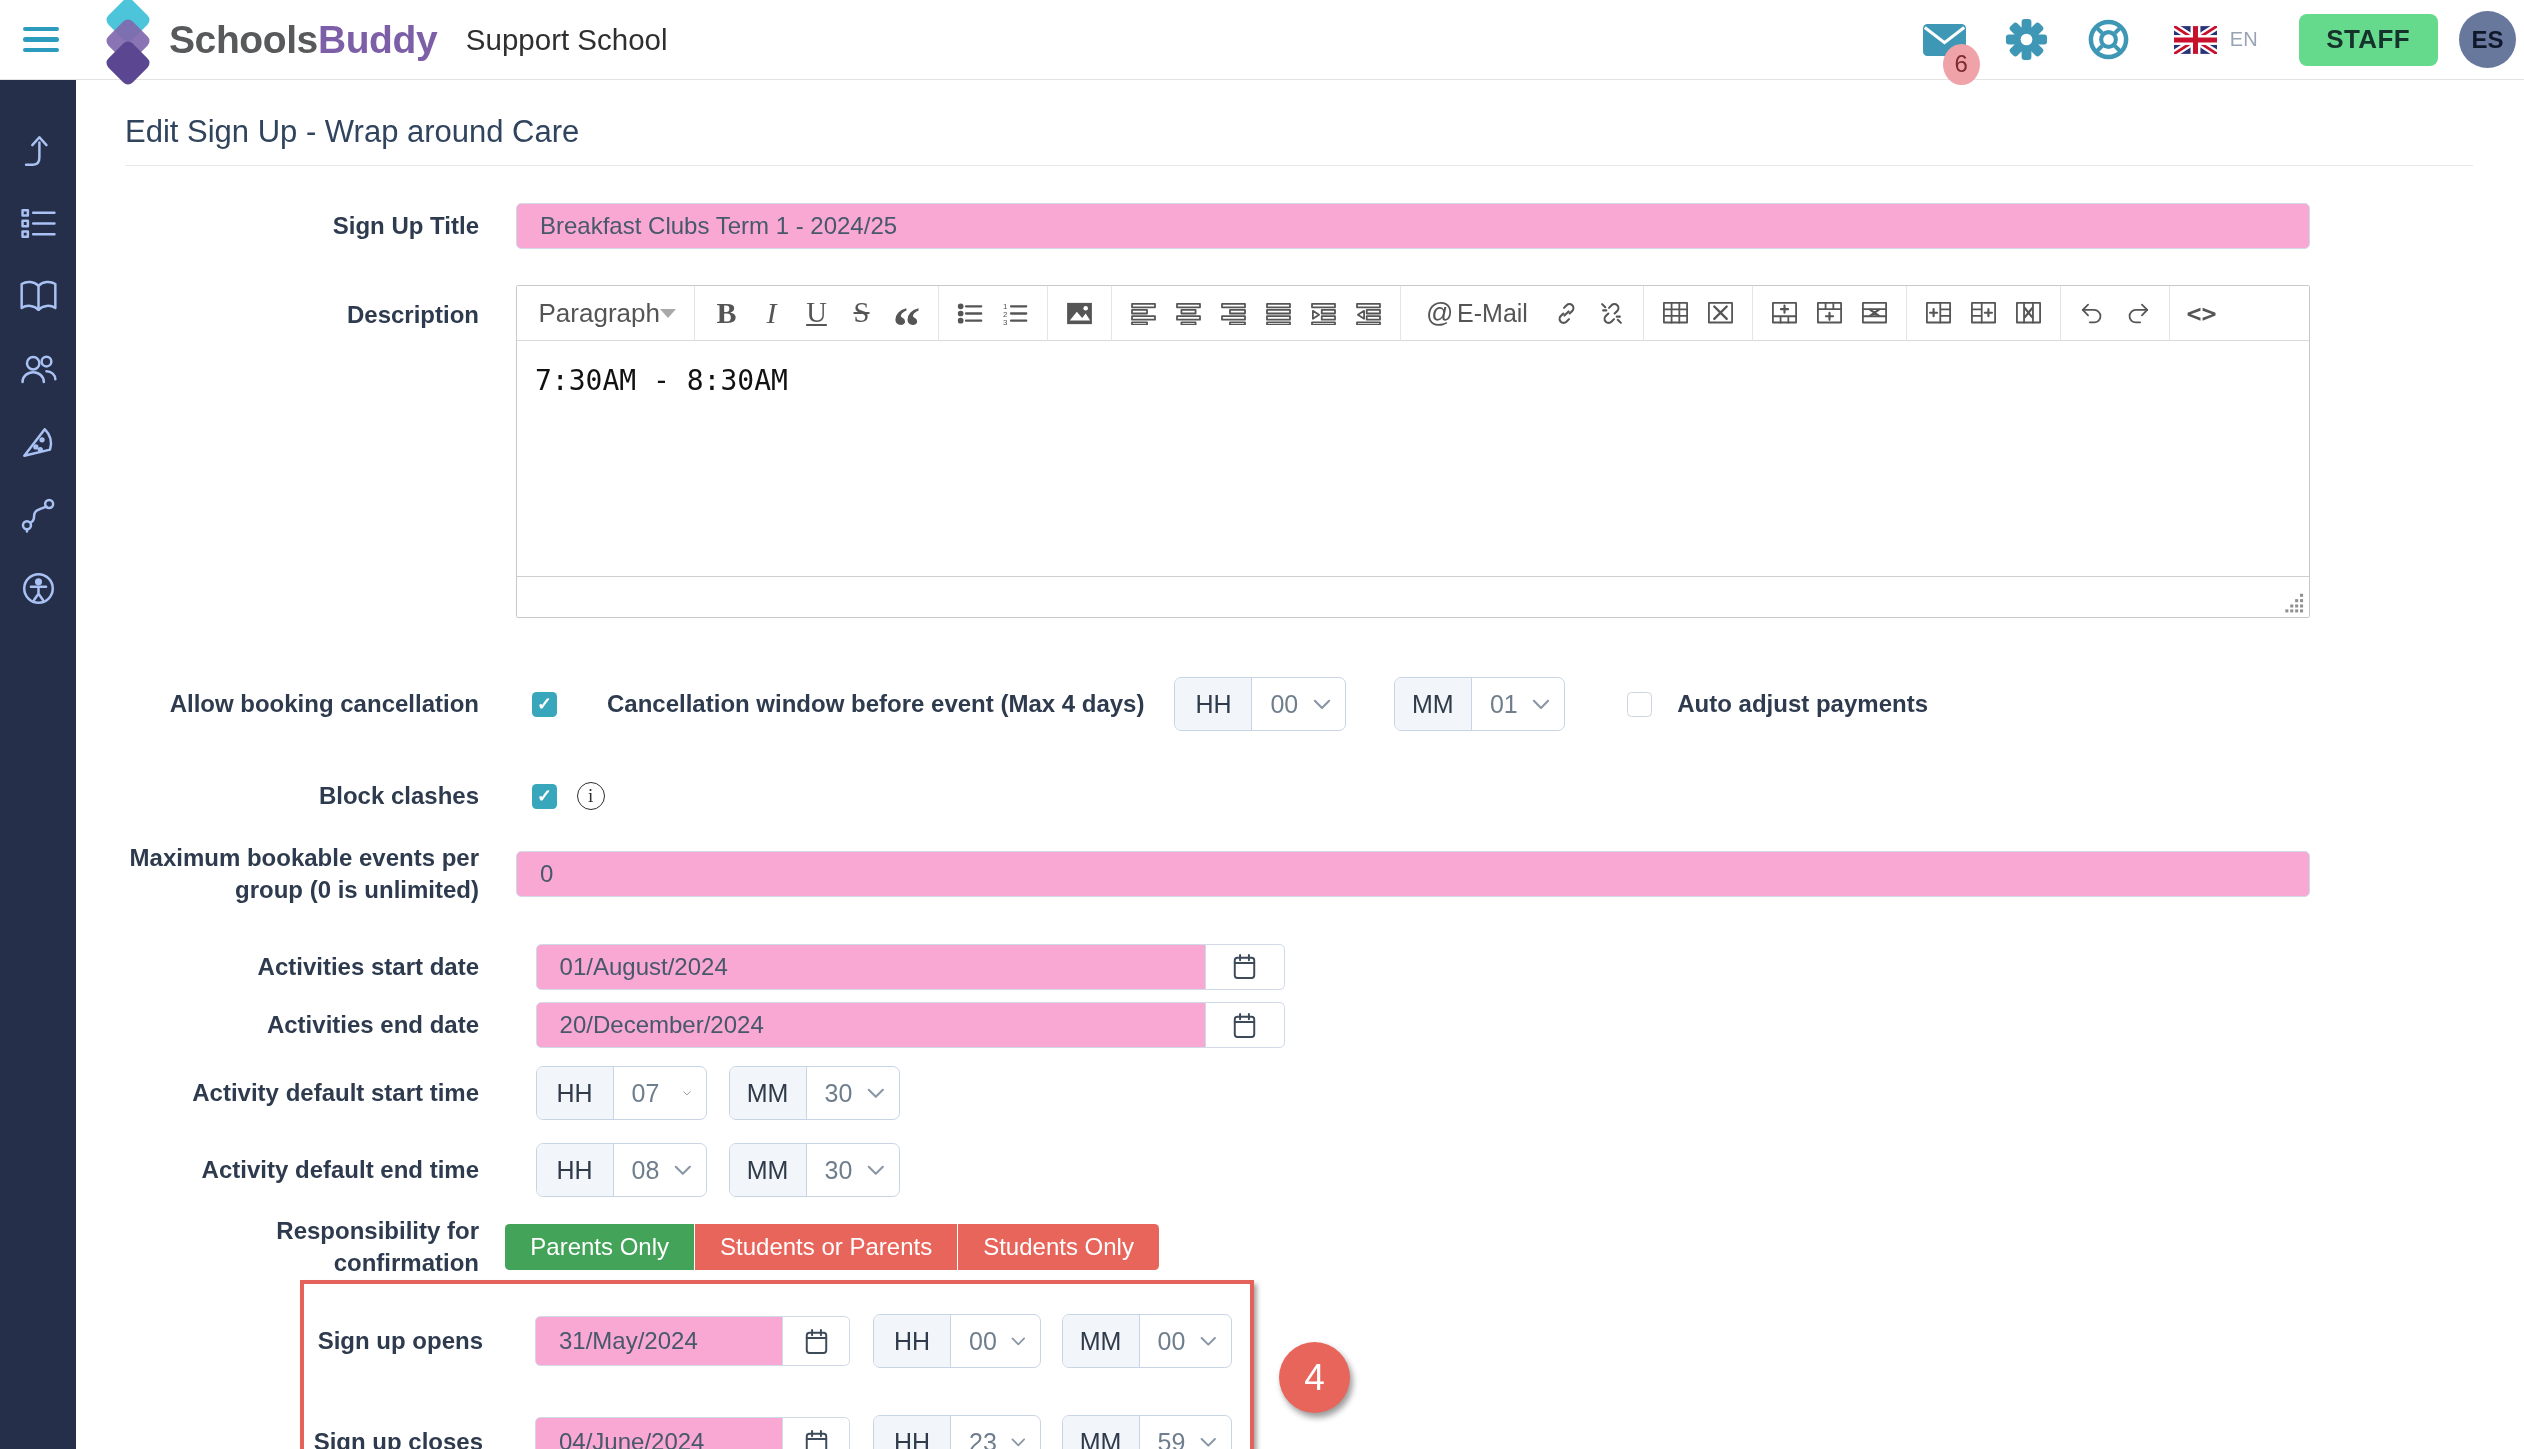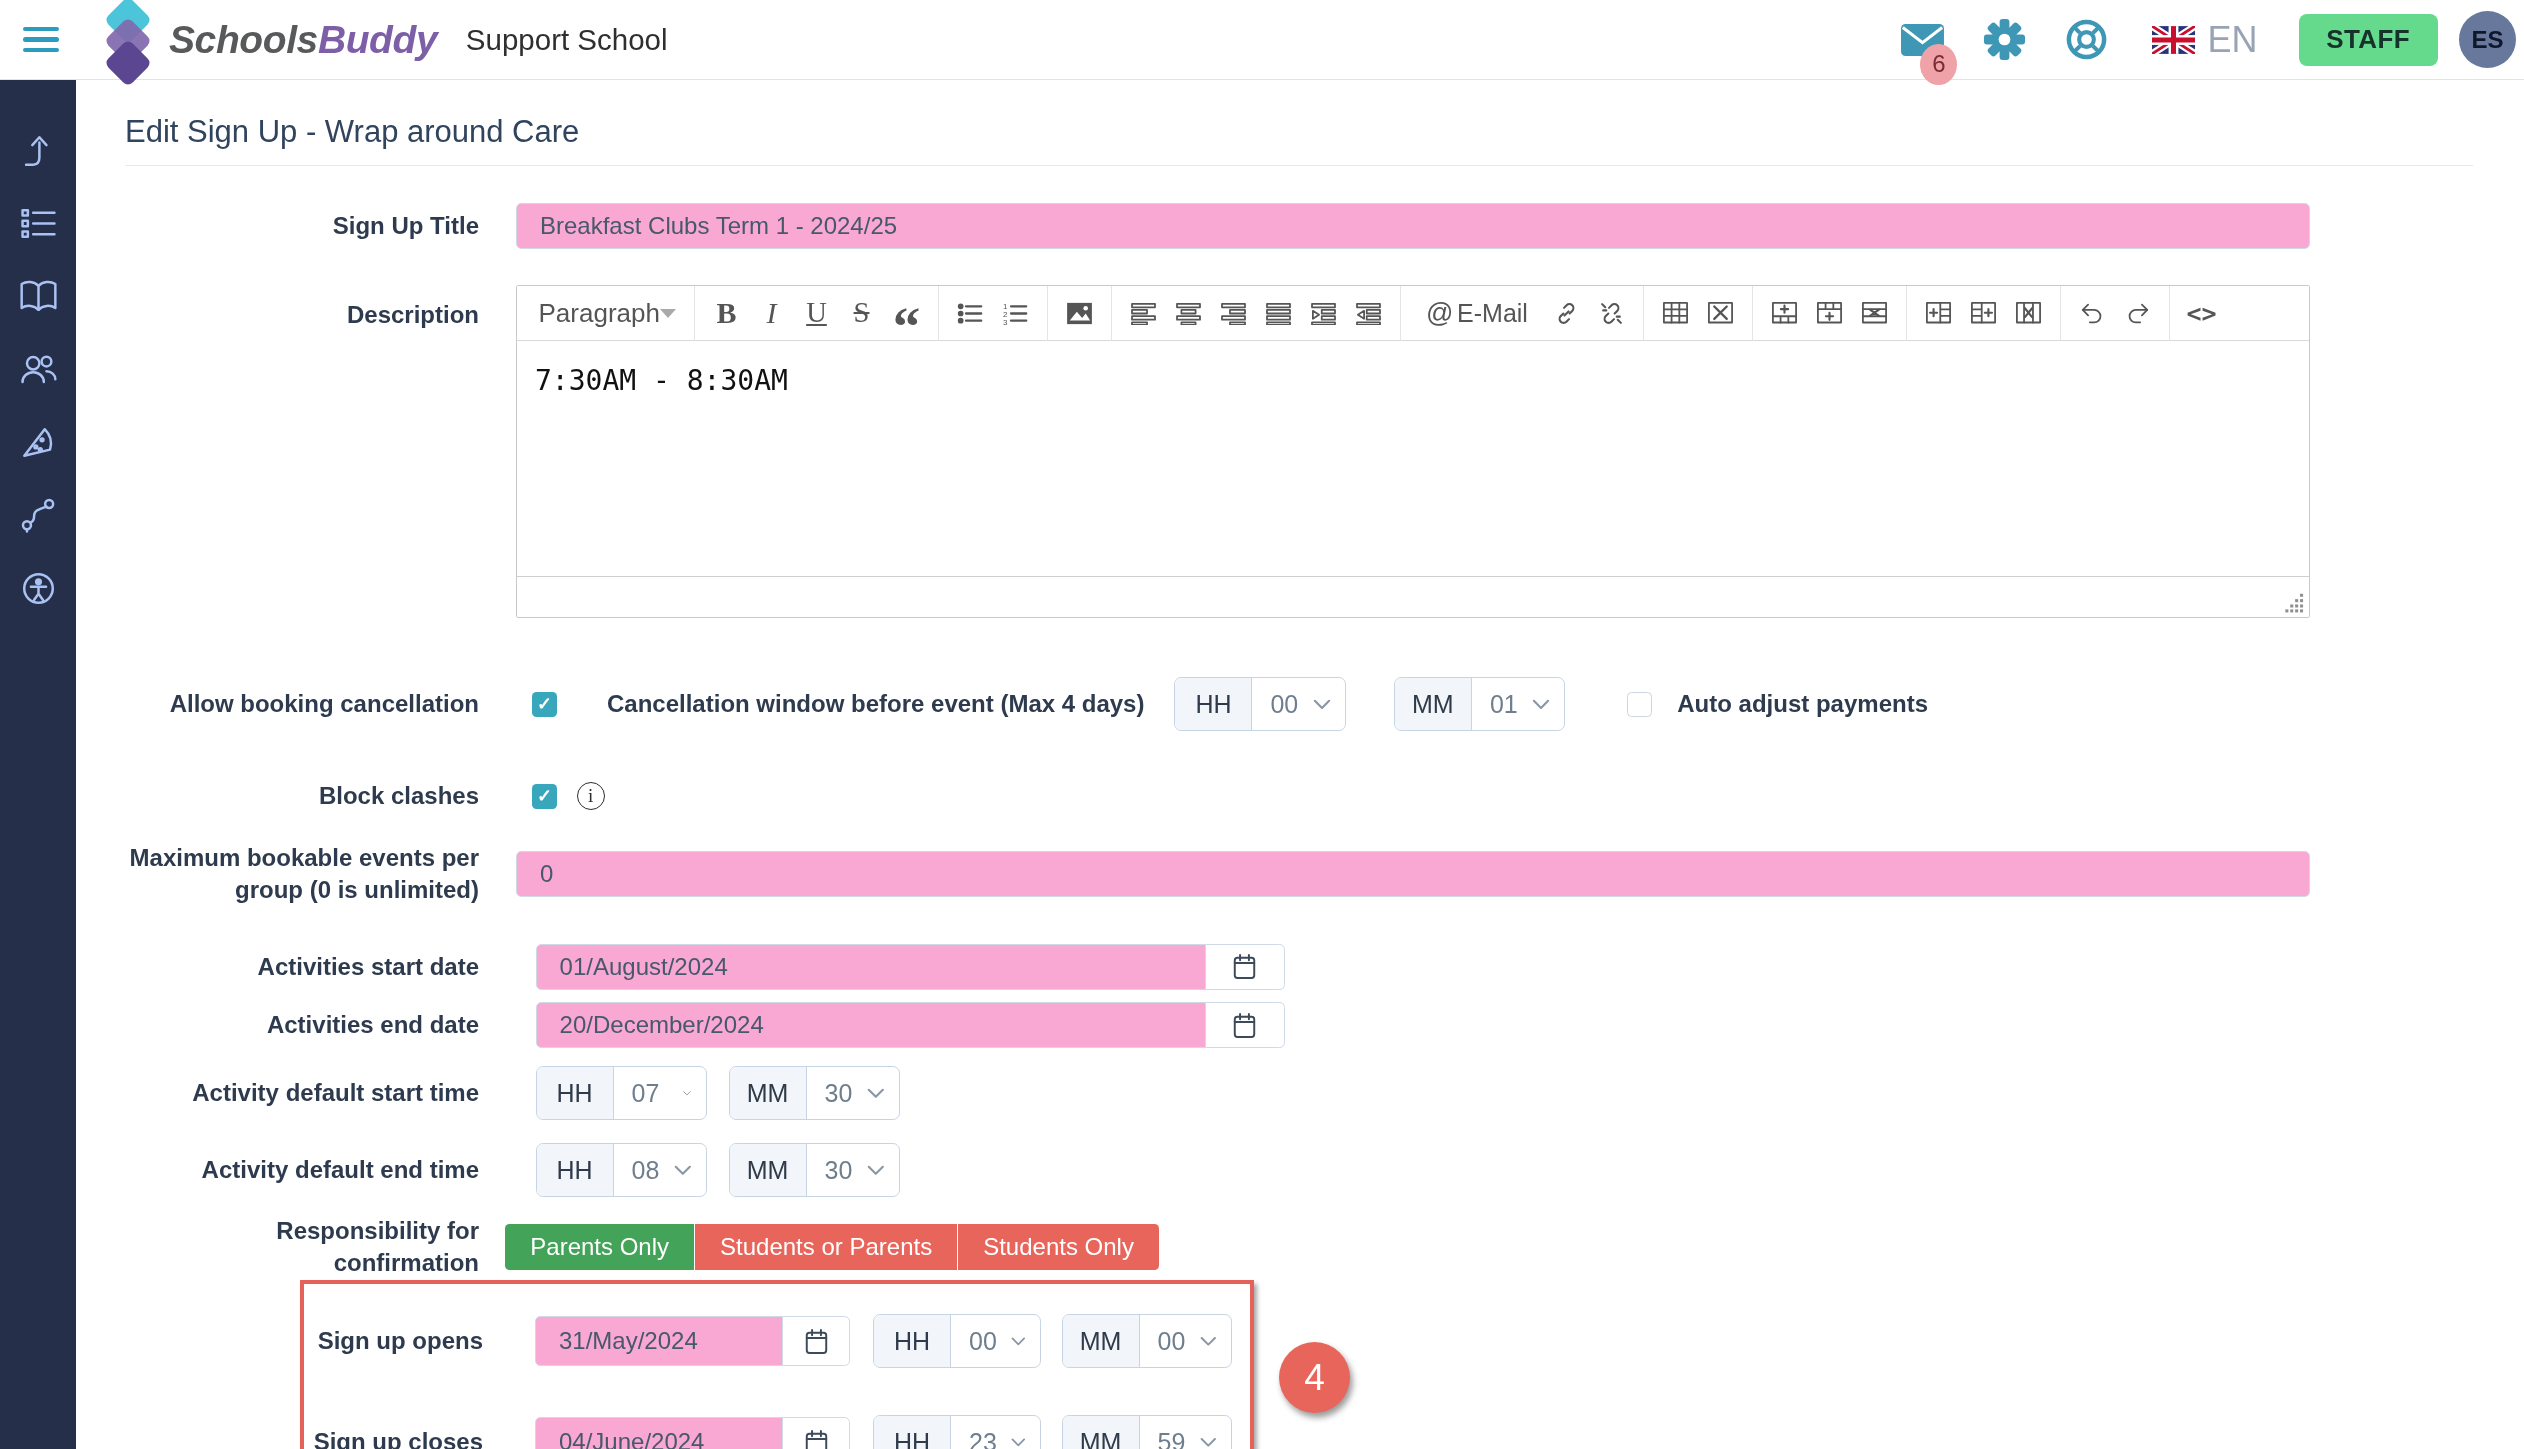--- a/index.html
+++ b/index.html
@@ -10,31 +10,31 @@
   .header { position: absolute; top:0; left:0; width:2525px; height:80px;
     background:#fff; border-bottom:0.9px solid #e3e3e3; display:flex; align-items:center; z-index:5; }
   .hamburger { width:36px; margin-left:23px; display:flex; flex-direction:column; gap:6.2px; cursor:pointer; }
   .hamburger i { display:block; height:4.5px; border-radius:2.7px; background:#2b9cbd; }
   .logo { display:flex; align-items:center; margin-left:37px; }
   .logo-diamonds { position:relative; width:64px; height:77px; }
   .logo-diamonds i { position:absolute; left:15px; width:34px; height:34px; border-radius:6.2px; transform:rotate(45deg); }
   .logo-diamonds i:nth-child(1){ top:1.8px;  background:#4cc4d9; }
   .logo-diamonds i:nth-child(2){ top:23px; background:#8168ad; opacity:.92; }
   .logo-diamonds i:nth-child(3){ top:45px; background:#5b4791; }
-  .logo-text { font-size:39px; font-weight:700; margin-left:9px; letter-spacing:-0.4px;font-style:italic; }
+  .logo-text { font-size:39px; font-weight:700; margin-left:9px; letter-spacing:-0.4px; }
   .logo-text .p1 { color:#58595b; } .logo-text .p2 { color:#7d5fa8; }
   .school-name { font-size:29.5px; color:#2f2f2f; margin-left:28.6px; }
   .header-right { margin-left:auto; display:flex; align-items:center; margin-right:9px; }
   .hicon { position:relative; display:flex; align-items:center; justify-content:center;
     width:46px; height:46px; cursor:pointer; }
   .hicon + .hicon { margin-left:36px; }
   .badge { position:absolute; left:21.4px; top:27px; width:37px; height:41px; border-radius:50%;
     background:#efa2a8; color:#7c2c31; font-size:24px; display:flex; align-items:center; justify-content:center; }
   .lang { display:flex; align-items:center; margin-left:43px; cursor:pointer; }
-  .lang .en { font-size:36px; color:#98a4b5; margin-left:12.5px; }
+  .lang .en { font-size:20px; color:#98a4b5; margin-left:12.5px; }
   .staff-btn { margin-left:41px; width:139px; height:52px; border:none; border-radius:8px;
     background:#65da8c; color:#15322b; font-weight:700; font-size:26px; letter-spacing:0.4px;
     font-family:"Liberation Sans",sans-serif; cursor:pointer; }
   .avatar { margin-left:21.4px; width:57px; height:57px; border-radius:50%; background:#68789c;
     color:#0f172a; font-weight:700; font-size:24px; display:flex; align-items:center; justify-content:center; cursor:pointer; }
 
   
   .sidebar { position:absolute; top:80px; left:0; width:76px; height:1370px; background:#262f49;
     display:flex; flex-direction:column; align-items:center; padding-top:34px; z-index:4; }
   .side-item { width:76px; height:73px; display:flex; align-items:center; justify-content:center; cursor:pointer; }

